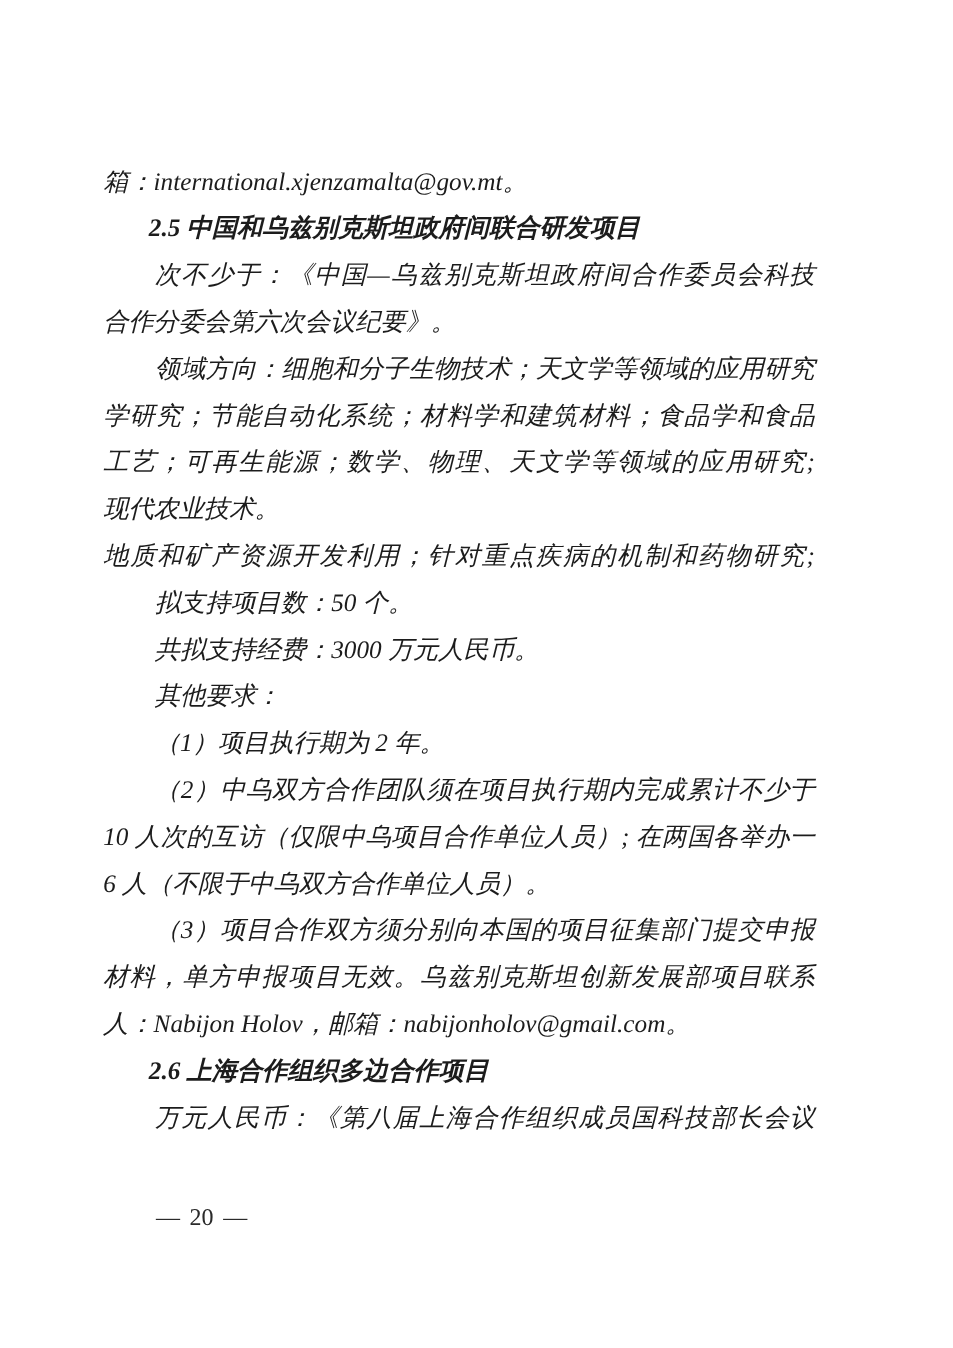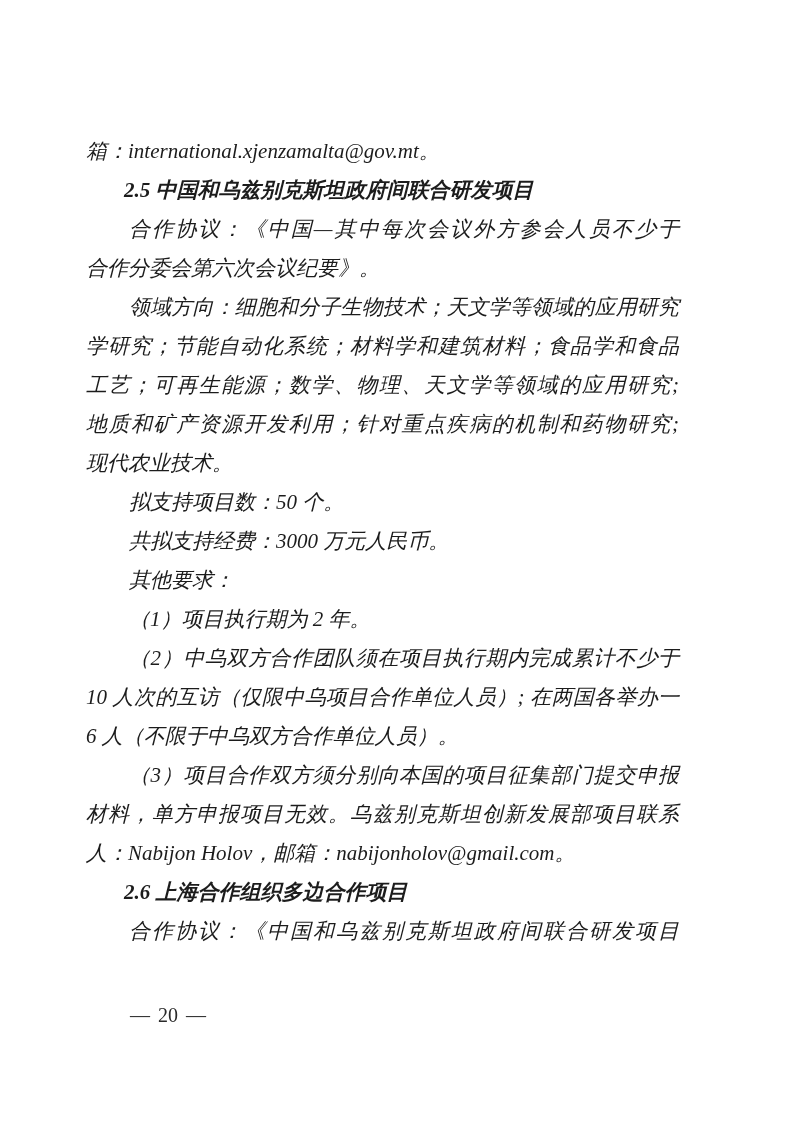--- a/index.html
+++ b/index.html
@@ -41,37 +41,37 @@
   }
   .footer span { margin: 0 4px; }
 </style>
 </head>
 <body>
 
 <div class="page">
   <div class="content">
     <div class="line">箱：international.xjenzamalta@gov.mt。</div>
     <div class="line heading">2.5 中国和乌兹别克斯坦政府间联合研发项目</div>
-    <div class="line ind j">合作协议：《中国—其中每次会议外方参会人员不少于</div>
+    <div class="line ind j">次不少于：《中国—乌兹别克斯坦政府间合作委员会科技</div>
     <div class="line">合作分委会第六次会议纪要》。</div>
     <div class="line ind j">领域方向：细胞和分子生物技术；天文学等领域的应用研究</div>
     <div class="line j">学研究；节能自动化系统；材料学和建筑材料；食品学和食品</div>
     <div class="line j">工艺；可再生能源；数学、物理、天文学等领域的应用研究;</div>
+    <div class="line">现代农业技术。</div>
     <div class="line j">地质和矿产资源开发利用；针对重点疾病的机制和药物研究;</div>
-    <div class="line">现代农业技术。</div>
     <div class="line ind">拟支持项目数：50 个。</div>
     <div class="line ind">共拟支持经费：3000 万元人民币。</div>
     <div class="line ind">其他要求：</div>
     <div class="line ind">（1）项目执行期为 2 年。</div>
     <div class="line ind j">（2）中乌双方合作团队须在项目执行期内完成累计不少于</div>
     <div class="line j">10 人次的互访（仅限中乌项目合作单位人员）; 在两国各举办一</div>
     <div class="line">6 人（不限于中乌双方合作单位人员）。</div>
     <div class="line ind j">（3）项目合作双方须分别向本国的项目征集部门提交申报</div>
     <div class="line j">材料，单方申报项目无效。乌兹别克斯坦创新发展部项目联系</div>
     <div class="line">人：Nabijon Holov，邮箱：nabijonholov@gmail.com。</div>
     <div class="line heading">2.6 上海合作组织多边合作项目</div>
-    <div class="line ind j">合作协议：《中国和乌兹别克斯坦政府间联合研发项目</div>
+    <div class="line ind j">万元人民币：《第八届上海合作组织成员国科技部长会议</div>
   </div>
 
   <div class="footer">
     <span>—</span><span>20</span><span>—</span>
   </div>
 </div>
 
 </body></html>

